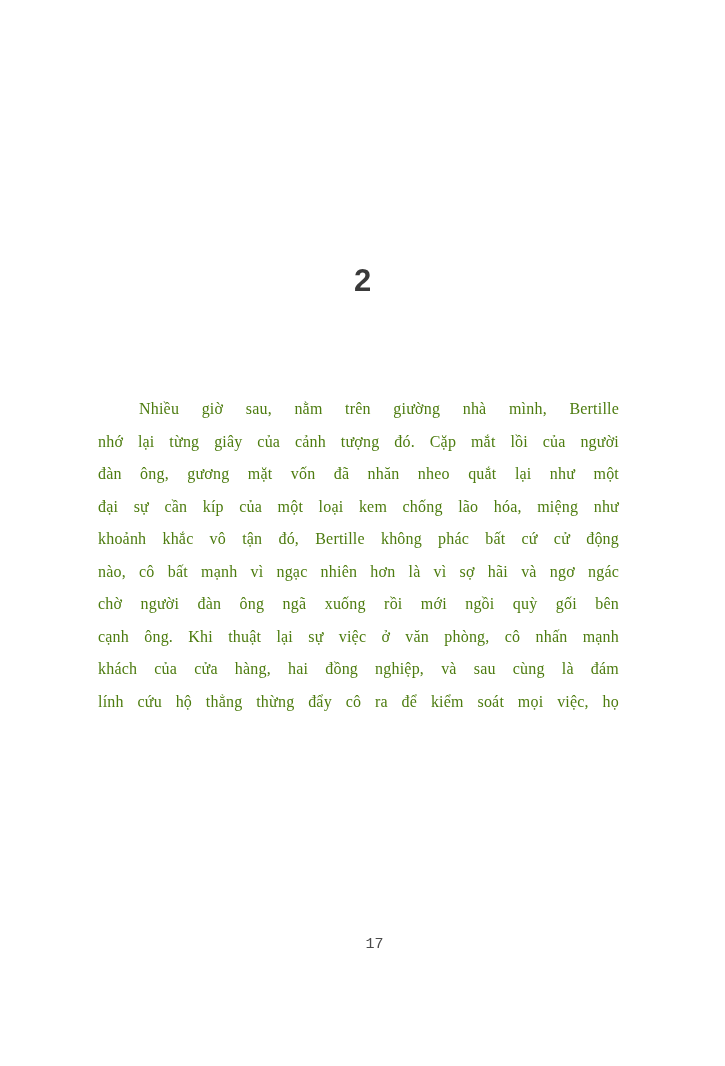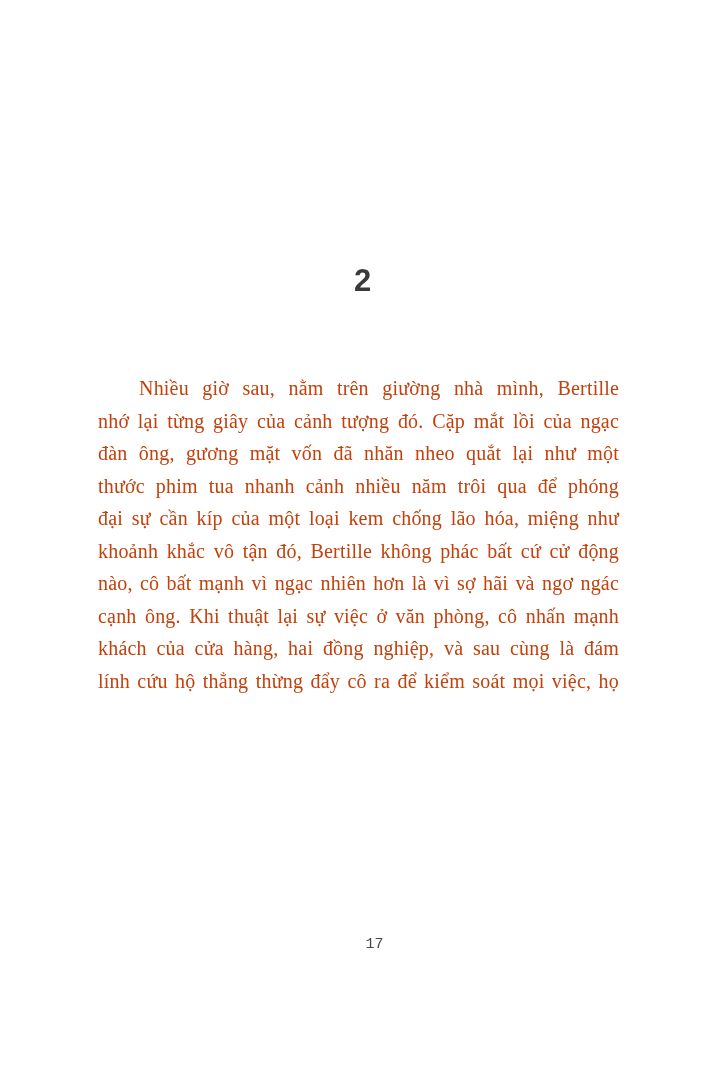--- a/index.html
+++ b/index.html
@@ -22,26 +22,26 @@
     width: 100%;
     text-align: center;
     font-family: "Liberation Sans", "DejaVu Sans", sans-serif;
     font-weight: 700;
     font-size: 31px;
     line-height: 36px;
     color: #3a3a3a;
   }
   .body-text {
     position: absolute;
-    top: 372px;
+    top: 393px;
     left: 98px;
     width: 521px;
-    font-size: 20px;
+    font-size: 16px;
     line-height: 32.5px;
-    color: #c2410c;
+    color: #4d7c0f;
     letter-spacing: 0.2px;
   }
   .text-line {
     text-align: justify;
     text-align-last: justify;
     height: 32.5px;
     overflow: visible;
     white-space: nowrap;
   }
   .text-line.first-line {
@@ -59,25 +59,25 @@
   }
 </style>
 </head>
 <body>
 
 <div class="book-page">
   <div class="chapter-number">2</div>
 
   <div class="body-text">
       <div class="text-line first-line">Nhiều giờ sau, nằm trên giường nhà mình, Bertille</div>
-      <div class="text-line">nhớ lại từng giây của cảnh tượng đó. Cặp mắt lồi của ngạc</div>
+      <div class="text-line">nhớ lại từng giây của cảnh tượng đó. Cặp mắt lồi của người</div>
       <div class="text-line">đàn ông, gương mặt vốn đã nhăn nheo quắt lại như một</div>
-      <div class="text-line">thước phim tua nhanh cảnh nhiều năm trôi qua để phóng</div>
       <div class="text-line">đại sự cần kíp của một loại kem chống lão hóa, miệng như</div>
       <div class="text-line">khoảnh khắc vô tận đó, Bertille không phác bất cứ cử động</div>
       <div class="text-line">nào, cô bất mạnh vì ngạc nhiên hơn là vì sợ hãi và ngơ ngác</div>
+      <div class="text-line">chờ người đàn ông ngã xuống rồi mới ngồi quỳ gối bên</div>
       <div class="text-line">cạnh ông. Khi thuật lại sự việc ở văn phòng, cô nhấn mạnh</div>
       <div class="text-line">khách của cửa hàng, hai đồng nghiệp, và sau cùng là đám</div>
       <div class="text-line">lính cứu hộ thẳng thừng đẩy cô ra để kiểm soát mọi việc, họ</div>
     </div>
 
   <div class="folio">17</div>
 </div>
 
 </body></html>

